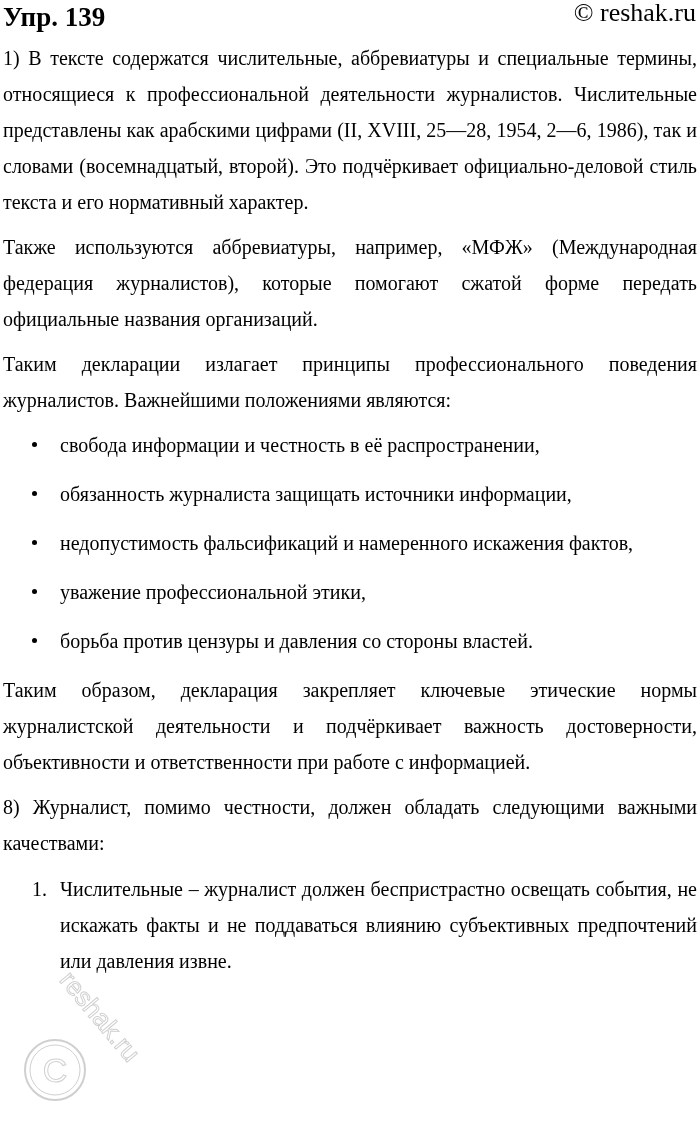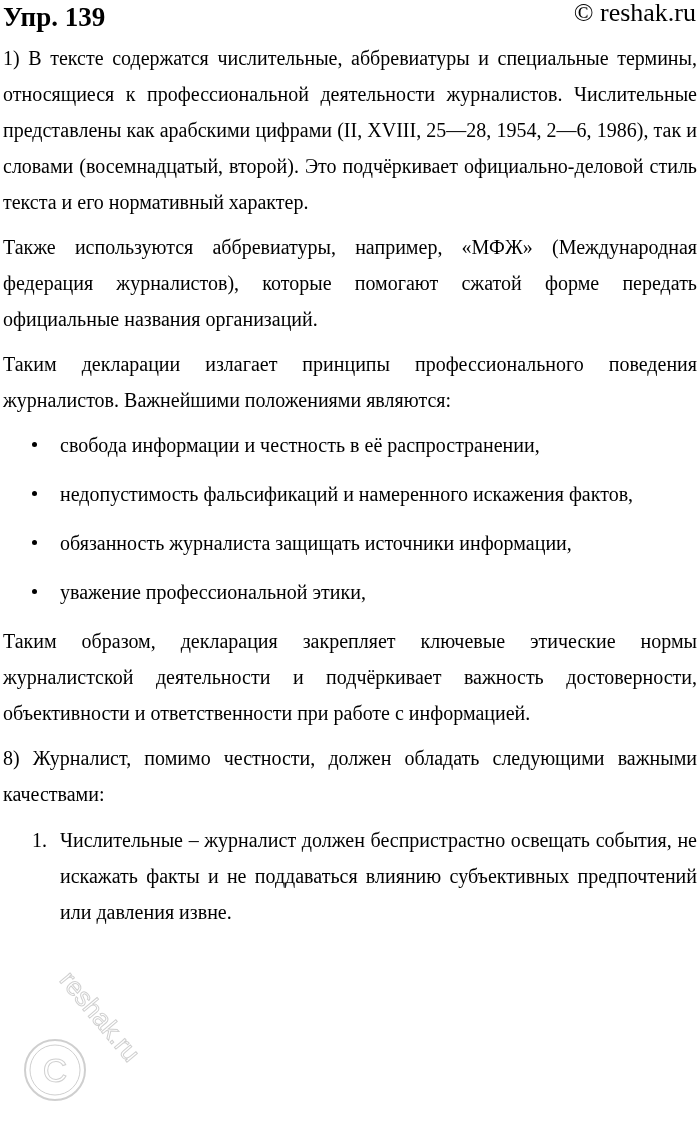--- a/index.html
+++ b/index.html
@@ -51,23 +51,24 @@
   <div class="site">© reshak.ru</div>
 </div>
 
 <div class="content">
   <p>1) В тексте содержатся числительные, аббревиатуры и специальные термины, относящиеся к профессиональной деятельности журналистов. Числительные представлены как арабскими цифрами (II, XVIII, 25—28, 1954, 2—6, 1986), так и словами (восемнадцатый, второй). Это подчёркивает официально-деловой стиль текста и его нормативный характер.</p>
   <p>Также используются аббревиатуры, например, «МФЖ» (Международная федерация журналистов), которые помогают сжатой форме передать официальные названия организаций.</p>
   <p>Таким декларации излагает принципы профессионального поведения журналистов. Важнейшими положениями являются:</p>
 
   <ul class="bullets">
     <li><span class="dot"></span><span>свобода информации и честность в её распространении,</span></li>
+    <li><span class="dot"></span><span>обязанность журналиста защищать источники информации,</span></li>
     <li><span class="dot"></span><span>недопустимость фальсификаций и намеренного искажения фактов,</span></li>
-    <li><span class="dot"></span><span>обязанность журналиста защищать источники информации,</span></li>
     <li><span class="dot"></span><span>уважение профессиональной этики,</span></li>
+    <li><span class="dot"></span><span>борьба против цензуры и давления со стороны властей.</span></li>
   </ul>
 
   <p>Таким образом, декларация закрепляет ключевые этические нормы журналистской деятельности и подчёркивает важность достоверности, объективности и ответственности при работе с информацией.</p>
 
   <p><span>8) Журналист, помимо </span><b>честности</b><span>, должен обладать следующими важными качествами:</span></p>
 
   <ol class="numbered">
     <li>
       <span class="num">1.</span><b>Числительные</b><span> – журналист должен беспристрастно освещать события, не искажать факты и не поддаваться влиянию субъективных предпочтений или давления извне.</span>
     </li>

